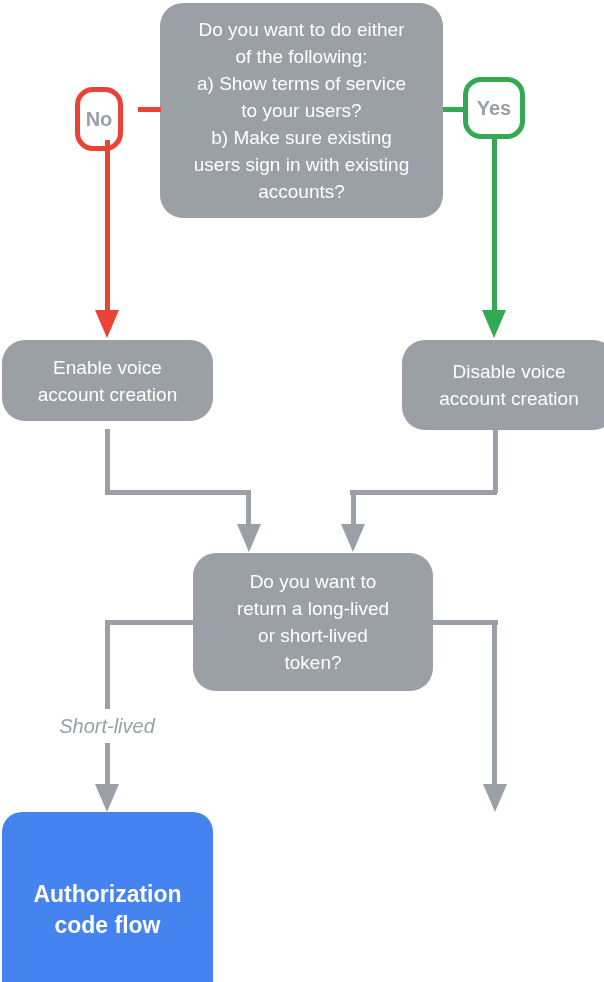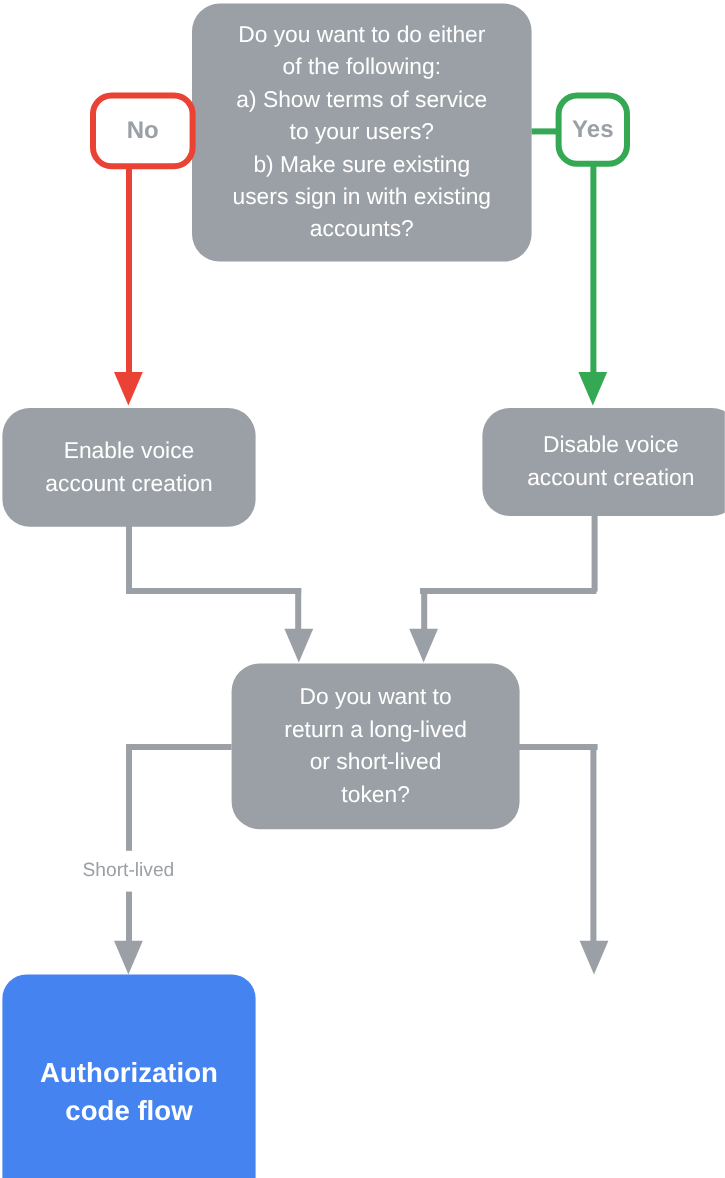--- a/index.html
+++ b/index.html
@@ -53,47 +53,47 @@
     border-top:28px solid var(--connector_gray,#9AA0A6);
   }
   .arrowhead.red{border-top-color:var(--no_red,#EA4335);}
   .arrowhead.green{border-top-color:var(--yes_green,#34A853);}
   .branch-label{
     position:absolute;
     box-sizing:border-box;
     display:flex;align-items:center;justify-content:center;
     background:var(--label_bg,#fff);
     color:var(--label_text,#9AA0A6);
-    font-size:16px;font-weight:500;
+    font-size:20px;font-weight:500;font-style:italic;
   }
 </style>
 </head>
 <body>
 
 <div class="canvas">
 
   <div class="node gray-node" style="left:160px;top:3px;width:283px;height:215px;padding:0 8px;">Do you want to do either
 of the following:
 a) Show terms of service
 to your users?
 b) Make sure existing
 users sign in with existing
 accounts?</div>
 
   <div class="line red" style="left:138px;top:107px;width:23px;height:5px;"></div>
-  <div class="badge no" style="left:75px;top:77px;width:88px;height:64px;">No</div>
+  <div class="badge no" style="left:75px;top:87px;width:48px;height:64px;">No</div>
   <div class="line red" style="left:104.5px;top:140px;width:5px;height:172px;"></div>
   <div class="arrowhead red" style="left:95px;top:310px;"></div>
 
   <div class="line green" style="left:443px;top:107px;width:21px;height:5px;"></div>
   <div class="badge yes" style="left:463px;top:77px;width:62px;height:62px;">Yes</div>
   <div class="line green" style="left:491.5px;top:138px;width:5px;height:174px;"></div>
   <div class="arrowhead green" style="left:482px;top:310px;"></div>
 
-  <div class="node gray-node" style="left:2px;top:340px;width:211px;height:99px;">Enable voice
+  <div class="node gray-node" style="left:2px;top:340px;width:211px;height:81px;">Enable voice
 account creation</div>
   <div class="node gray-node" style="left:402px;top:340px;width:214px;height:90px;">Disable voice
 account creation</div>
 
   <div class="line gray" style="left:105px;top:429px;width:5px;height:64px;"></div>
   <div class="line gray" style="left:105px;top:490px;width:146px;height:5px;"></div>
   <div class="line gray" style="left:246px;top:490px;width:5px;height:36px;"></div>
   <div class="arrowhead" style="left:236.5px;top:524px;"></div>
 
   <div class="line gray" style="left:492.5px;top:429px;width:5px;height:64px;"></div>

